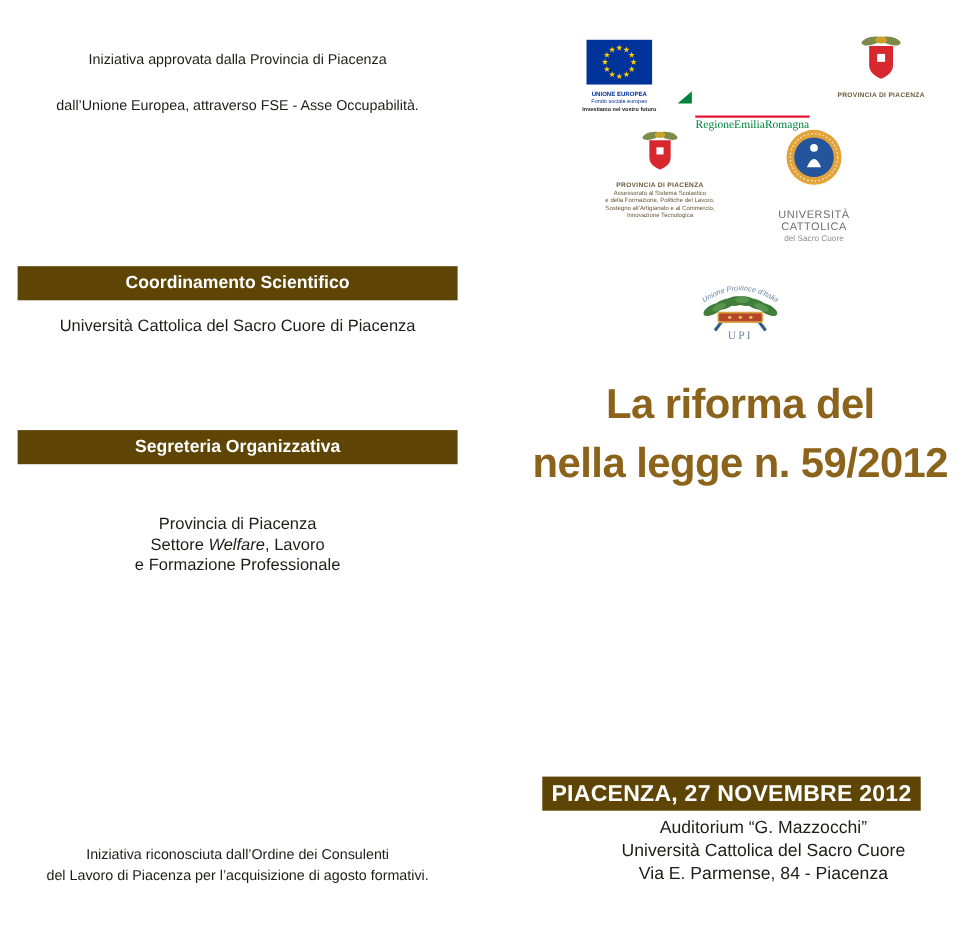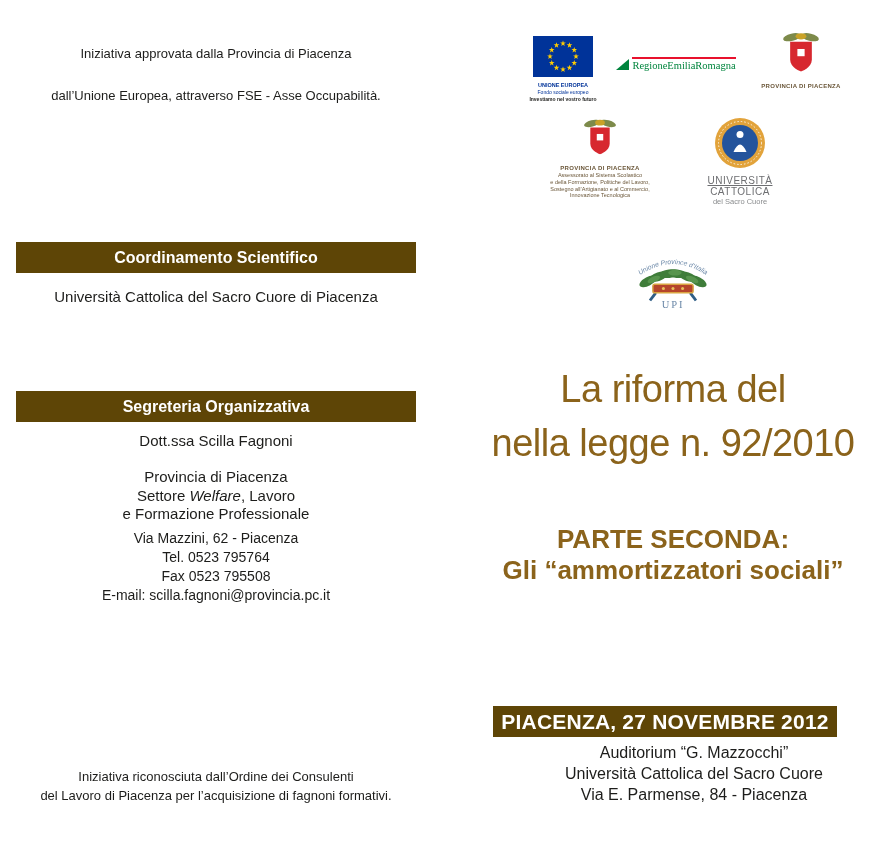--- a/index.html
+++ b/index.html
@@ -34,41 +34,41 @@
   .col-right > div { position:absolute; }
 
   .logo-eu { left:73px; top:36px; width:70px; text-align:center; }
   .logo-eu .eu-l1 { display:block; font-size:5.5px; font-weight:bold; color:#003399; line-height:7px; margin-top:1px; }
   .logo-eu .eu-l2 { display:block; font-size:5px; color:#003399; line-height:6.5px; }
   .logo-eu .eu-l3 { display:block; font-size:5px; color:#1d1d1b; font-weight:bold; line-height:6.5px; }
 
   .logo-region { left:158px; top:57px; width:125px; display:flex; align-items:center; justify-content:center; gap:2px; }
   .region-text {
     font-family:"Liberation Serif", serif; color:#00843d; font-size:10.5px;
-    border-top:2px solid #e8112d; padding-top:1px; white-space:nowrap;
+    border-top:2px solid #e8112d; padding-top:1px; white-space:nowrap;margin-top:48px;
   }
 
   .logo-prov1 { left:296px; top:30px; width:100px; text-align:center; }
   .logo-prov2 { left:84px;  top:117px; width:122px; text-align:center; }
   .prov-label { display:block; font-size:6px; font-weight:bold; color:#6a5638; letter-spacing:0.3px; margin-top:2px; white-space:nowrap; }
   .prov-dept  { display:block; font-size:5.5px; color:#6a5638; line-height:6.8px; white-space:nowrap; }
   .logo-prov2 .prov-label { margin-bottom:1px; }
 
   .logo-uc { left:240px; top:117px; width:90px; text-align:center; }
-  .uc-l1 { display:block; font-size:10px; color:#6d6e71; letter-spacing:0.5px; line-height:11px; margin-top:2px; white-space:nowrap;text-decoration:underline; }
+  .uc-l1 { display:block; font-size:10px; color:#6d6e71; letter-spacing:0.5px; line-height:11px; margin-top:16px; white-space:nowrap; }
   .uc-l2 { display:block; font-size:10px; color:#6d6e71; letter-spacing:0.5px; line-height:11px; white-space:nowrap;text-align:center; }
   .uc-l3 { display:block; font-size:7.5px; color:#8a8c8e; line-height:9px; white-space:nowrap; }
 
   .patronage { top:219px; left:0; width:100%; text-align:center;
                font-size:12.5px; font-weight:bold; font-style:italic; }
 
   .upi-wrap { top:243px; left:0; width:100%; display:flex; justify-content:center; }
 
   .title { top:341px; left:0; width:100%; text-align:center;
-           color:#8b631b; font-weight:normal; font-size:38px; line-height:54px; letter-spacing:-0.5px;margin-top:21px; }
+           color:#8b631b; font-weight:bold; font-size:38px; line-height:54px; letter-spacing:-0.5px; }
   .subtitle { top:524px; left:0; width:100%; text-align:center;
               color:#8b631b; font-weight:bold; font-size:26px; line-height:31px; }
 
   .event-banner { left:38px; top:706px; width:344px; height:31px;
                   background:#5e4506; color:#ffffff; font-weight:bold; font-size:21px;
                   line-height:31px; text-align:center; letter-spacing:0.2px; }
   .venue { top:742px; left:21px; width:436px; text-align:center; font-size:16px; line-height:21px; }
 </style>
 </head>
 <body>
@@ -86,40 +86,31 @@
     </div>
 
     <div class="banner banner1">Coordinamento Scientifico</div>
 
     <div class="coord">
       <span class="line">Università Cattolica del Sacro Cuore di Piacenza</span>
     </div>
 
     <div class="banner banner2">Segreteria Organizzativa</div>
 
-    <div class="secretary">
-      <span class="line">Dott.ssa Scilla Fagnoni</span>
-    </div>
 
     <div class="org">
       <span class="line">Provincia di Piacenza</span>
       <span class="line"><span>Settore </span><i>Welfare</i><span>, Lavoro</span></span>
       <span class="line">e Formazione Professionale</span>
     </div>
 
-    <div class="contact">
-      <span class="line">Via Mazzini, 62 - Piacenza</span>
-      <span class="line">Tel. 0523 795764</span>
-      <span class="line">Fax 0523 795508</span>
-      <span class="line">E-mail: scilla.fagnoni@provincia.pc.it</span>
-    </div>
 
     <div class="recognition">
       <span class="line">Iniziativa riconosciuta dall’Ordine dei Consulenti</span>
-      <span class="line">del Lavoro di Piacenza per l’acquisizione di fagnoni formativi.</span>
+      <span class="line">del Lavoro di Piacenza per l’acquisizione di agosto formativi.</span>
     </div>
   </div>
 
   <div class="col-right">
 
     <div class="logo-eu">
       <svg width="60" height="41" viewBox="0 0 60 41">
         <rect width="60" height="41" fill="#003399"></rect>
         <defs>
           <path id="eustar" d="M0,-3 L0.71,-0.97 L2.85,-0.93 L1.14,0.37 L1.76,2.43 L0,1.2 L-1.76,2.43 L-1.14,0.37 L-2.85,-0.93 L-0.71,-0.97 Z" fill="#ffcc00"></path>
@@ -216,27 +207,23 @@
         <rect x="29" y="43" width="42" height="9" rx="2" fill="#b5452c" stroke="#d9a441" stroke-width="1.5"></rect>
         <circle cx="40" cy="47.5" r="1.6" fill="#e8c25a"></circle>
         <circle cx="50" cy="47.5" r="1.6" fill="#e8c25a"></circle>
         <circle cx="60" cy="47.5" r="1.6" fill="#e8c25a"></circle>
         <text x="50" y="68" text-anchor="middle" font-size="11" fill="#6b88a8" font-family="Liberation Serif, serif" letter-spacing="2">UPI</text>
       </svg>
     </div>
 
     <div class="title">
       <span class="line">La riforma del</span>
-      <span class="line">nella legge n. 92/2010</span>
-    </div>
-
-    <div class="subtitle">
-      <span class="line">PARTE SECONDA:</span>
-      <span class="line">Gli “ammortizzatori sociali”</span>
-    </div>
+      <span class="line">nella legge n. 59/2012</span>
+    </div>
+
 
     <div class="event-banner">PIACENZA, 27 NOVEMBRE 2012</div>
 
     <div class="venue">
       <span class="line">Auditorium “G. Mazzocchi”</span>
       <span class="line">Università Cattolica del Sacro Cuore</span>
       <span class="line">Via E. Parmense, 84 - Piacenza</span>
     </div>
   </div>
 </div>

